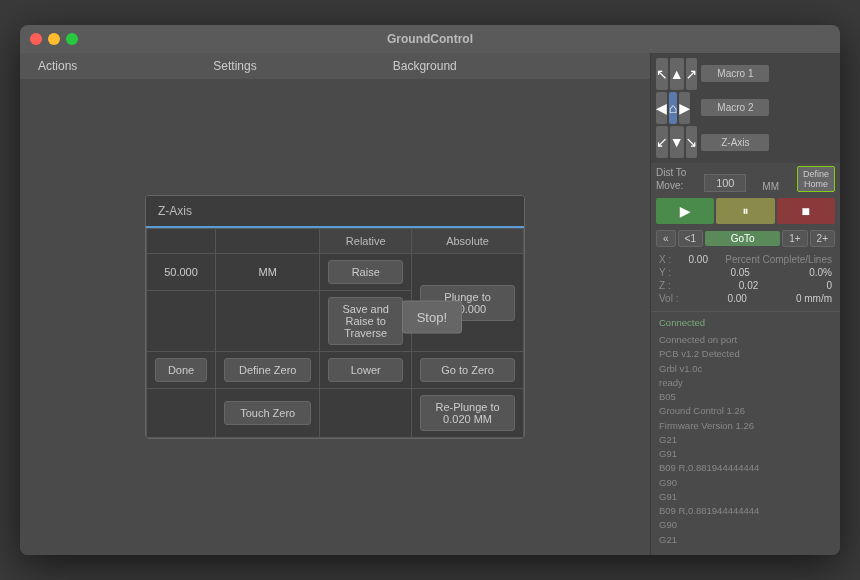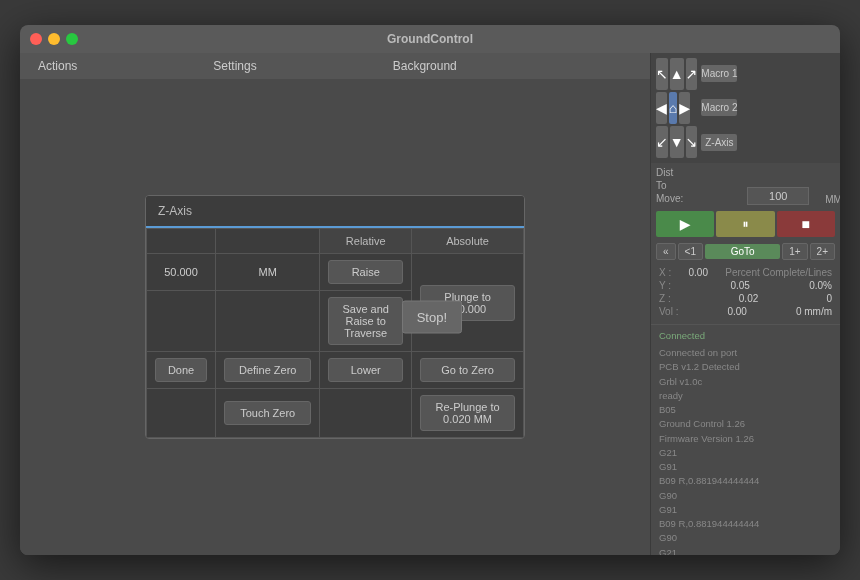--- a/index.html
+++ b/index.html
@@ -208,28 +208,27 @@
       padding: 3px 5px;
       gap: 16px;
     }
     .dist-label {
       font-size: 10px;
       color: #aaa;
       flex: 1;
       line-height: 1.3;
     }
     .dist-input {
-      width: 62px;
+      width: 42px;
       background: #555;
       border: 1px solid #666;
       color: #ccc;
       font-size: 11px;
       text-align: center;
       padding: 2px;
-      margin-left: 48px;
     }
     .mm-label {
       font-size: 10px;
       color: #aaa;
     }
 
     
     .action-btns {
       display: flex;
       gap: 2px;
@@ -330,21 +329,21 @@
       color: #888;
       line-height: 1.5;
       flex: 1;
       overflow: hidden;
     }
     .log-line { color: #888; }
     .macro-btn {
       background: #666;
       border: none;
       color: #ccc;
-      padding: 3px 0;
+      padding: 3px 16px;
       font-size: 10px;
       cursor: pointer;
       border-radius: 2px;
       white-space: nowrap;
     }
 
     
     .jog-container {
       position: relative;
       display: flex;

